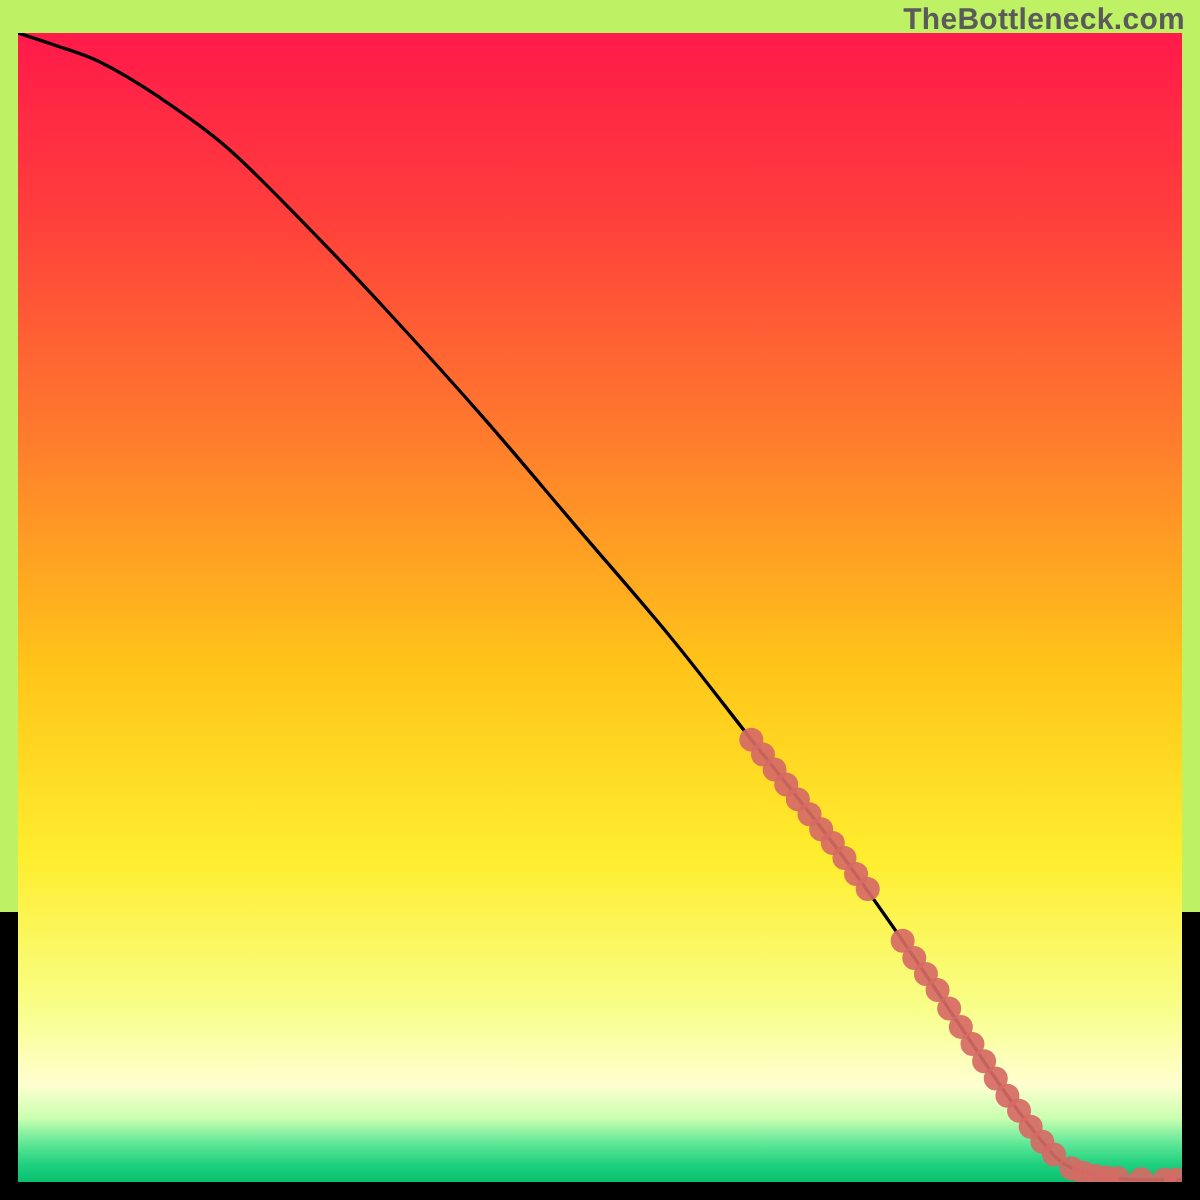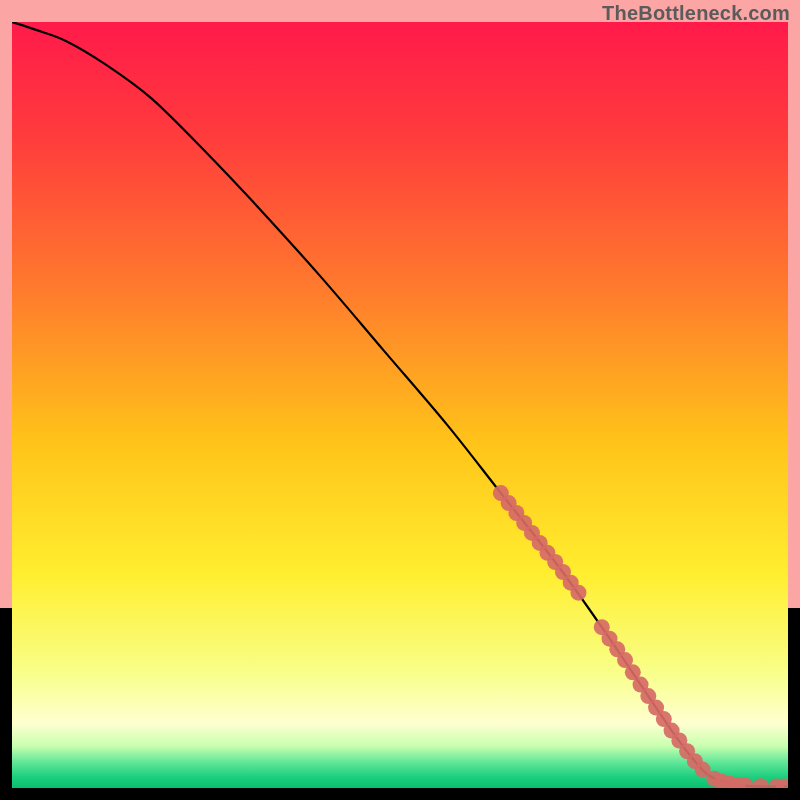--- a/index.html
+++ b/index.html
@@ -8,21 +8,21 @@
     width: 800px;
     height: 800px;
     background: #000;
     font-family: Arial, Helvetica, sans-serif;
     overflow: hidden;
   }
   .frame {
     position: relative;
     width: 800px;
     height: 608px;
-    background: #fca5a5;
+    background: #bef264;
   }
   .watermark {
     position: absolute;
     top: 2px;
     right: 10px;
     color: #5b5b5b;
     font-size: 20px;
     font-weight: 600;
     letter-spacing: 0.2px;
     z-index: 50;

